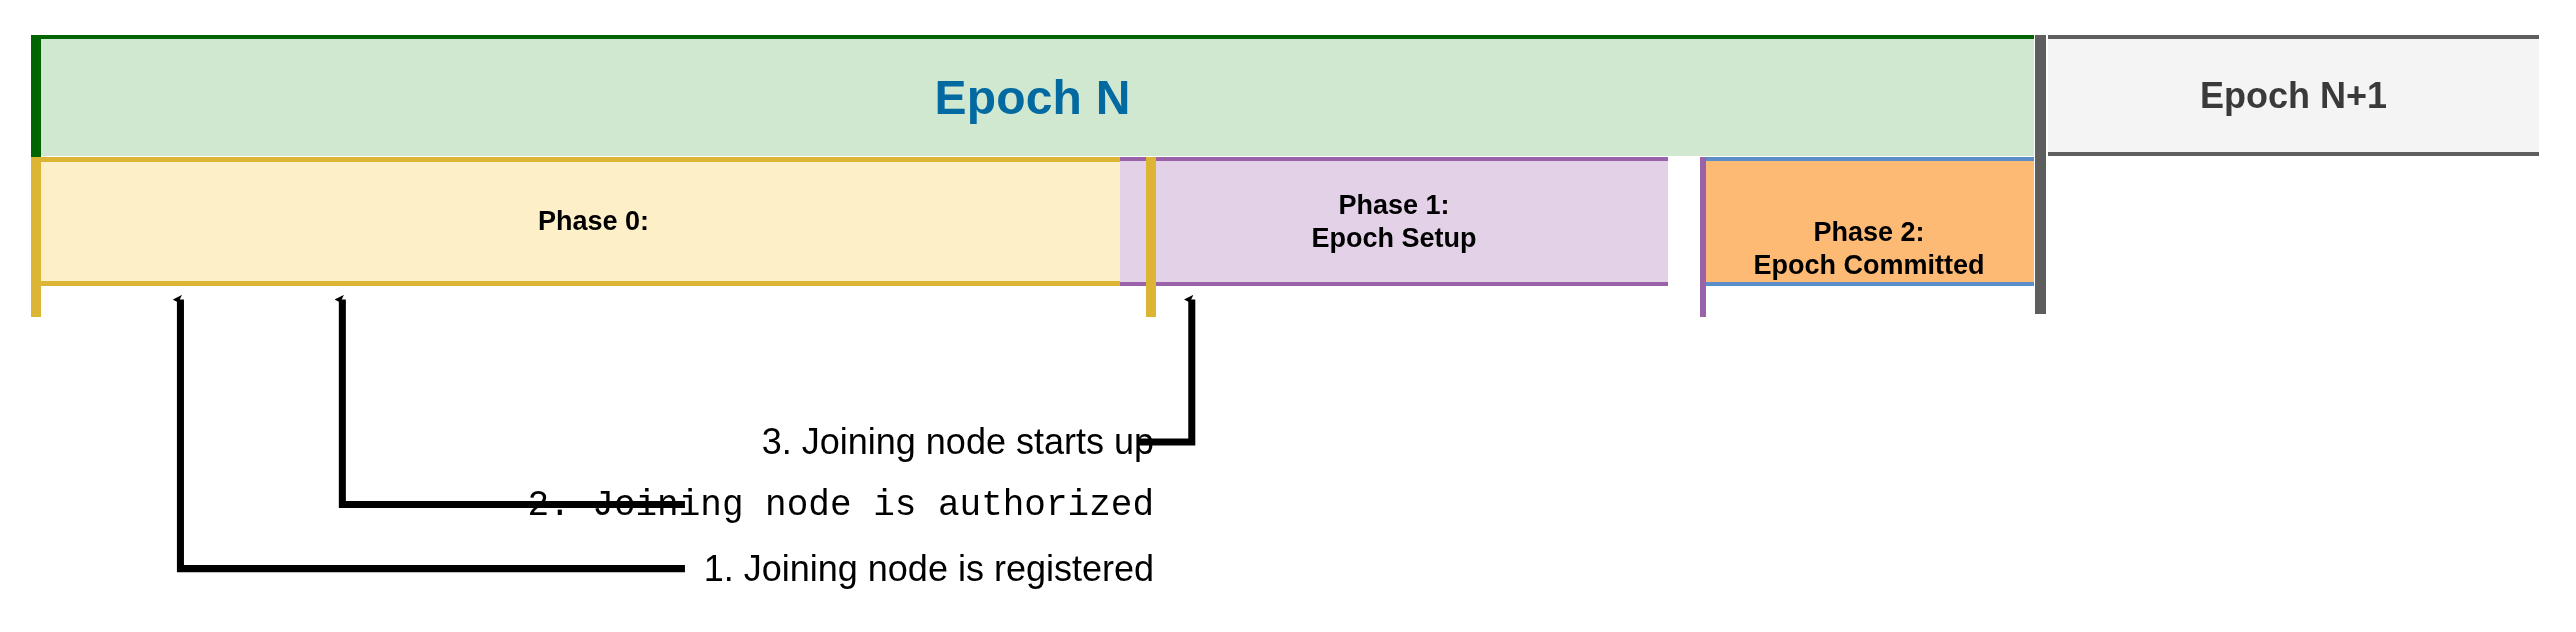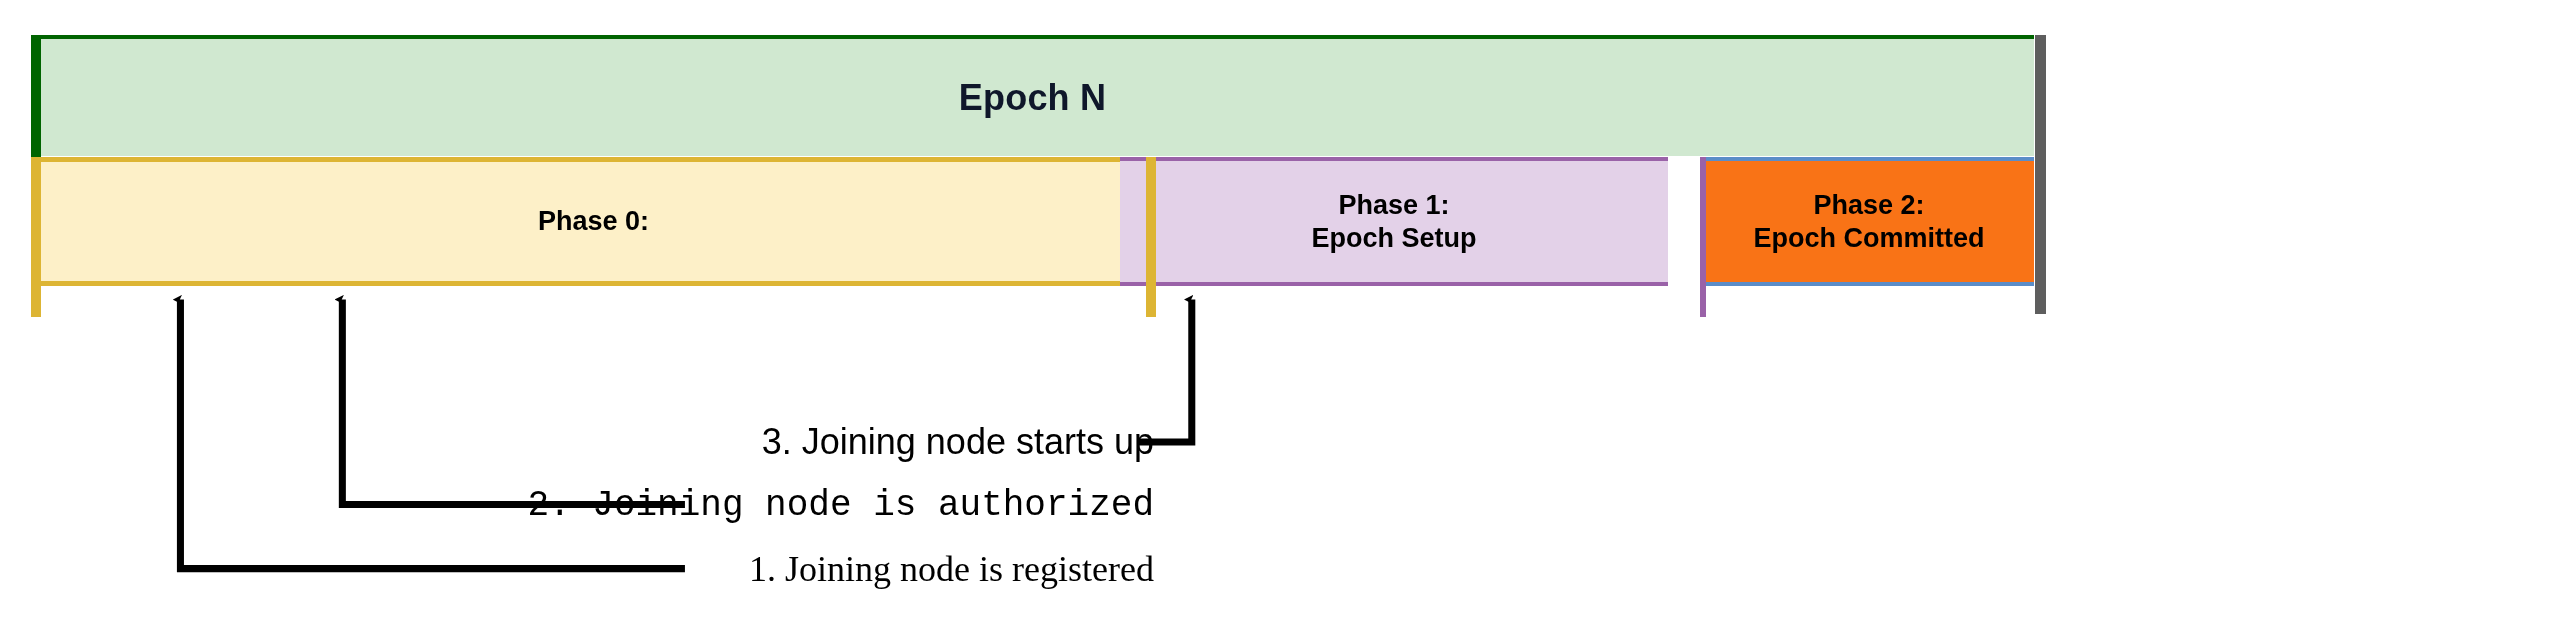--- a/index.html
+++ b/index.html
@@ -27,23 +27,23 @@
     width: 2003px;
     height: 121px;
     background: #d0e8d0;
     border-top: 4.7px solid #006400;
     box-sizing: border-box;
     display: flex;
     align-items: center;
     justify-content: center;
   }
   .epoch-n-label {
-    font-size: 36px;
+    font-size: 48px;
     font-weight: bold;
-    color: #0f172a;
+    color: #0369a1;
     letter-spacing: 0.2px;
   }
 
   .epoch-n1 {
     left: 2048px;
     top: 35px;
     width: 491px;
     height: 121px;
     background: #f4f4f4;
     border-top: 4.7px solid #5e5e5e;
@@ -88,23 +88,24 @@
   .phase-1 {
     left: 1120px;
     width: 548px;
     background: #e3d1e8;
     border-top: 4.7px solid #9a62a8;
     border-bottom: 4.7px solid #9a62a8;
   }
   .phase-2 {
     left: 1704px;
     width: 330px;
-    background: #f97316;
+    background: #fdba74;
     border-top: 4.7px solid #5b8dc8;
     border-bottom: 4.7px solid #5b8dc8;
+    justify-content: flex-end;
   }
   .phase-2 .ln { }
 
   
   .spine-green {
     position: absolute;
     left: 31px;
     top: 35px;
     width: 10.2px;
     height: 123px;
@@ -165,20 +166,23 @@
 </style>
 </head>
 <body>
 
 <div id="stage">
 
   <div class="epoch-row epoch-n">
     <span class="epoch-n-label">Epoch N</span>
   </div>
 
+  <div class="epoch-row epoch-n1">
+    <span class="epoch-n1-label">Epoch N+1</span>
+  </div>
 
   <div class="phase phase-0">
     <span class="ln">Phase 0:</span>
   </div>
 
   <div class="phase phase-1">
     <span class="ln">Phase 1:</span>
     <span class="ln">Epoch Setup</span>
   </div>
 
@@ -210,16 +214,16 @@
 
     <g>
       <path d="M1455,565 L1523,565 L1523,383" fill="none" stroke="#000000" stroke-width="9" marker-end="url(#arrowUp)"></path>
     </g>
   </svg>
 
   <div class="anno-label" style="left:450px; top:442px; width:704px;">3. Joining node starts up</div>
 
   <div class="anno-label" style="left:450px; top:505px; width:704px;font-family:Liberation Mono, monospace;">2. Joining node is authorized</div>
 
-  <div class="anno-label" style="left:450px; top:569px; width:704px;font-family:Liberation Serif, serif;">1. Joining node is registered</div>
+  <div class="anno-label" style="left:450px; top:569px; width:704px;">1. Joining node is registered</div>
 
 </div>
 
 
 </body></html>

